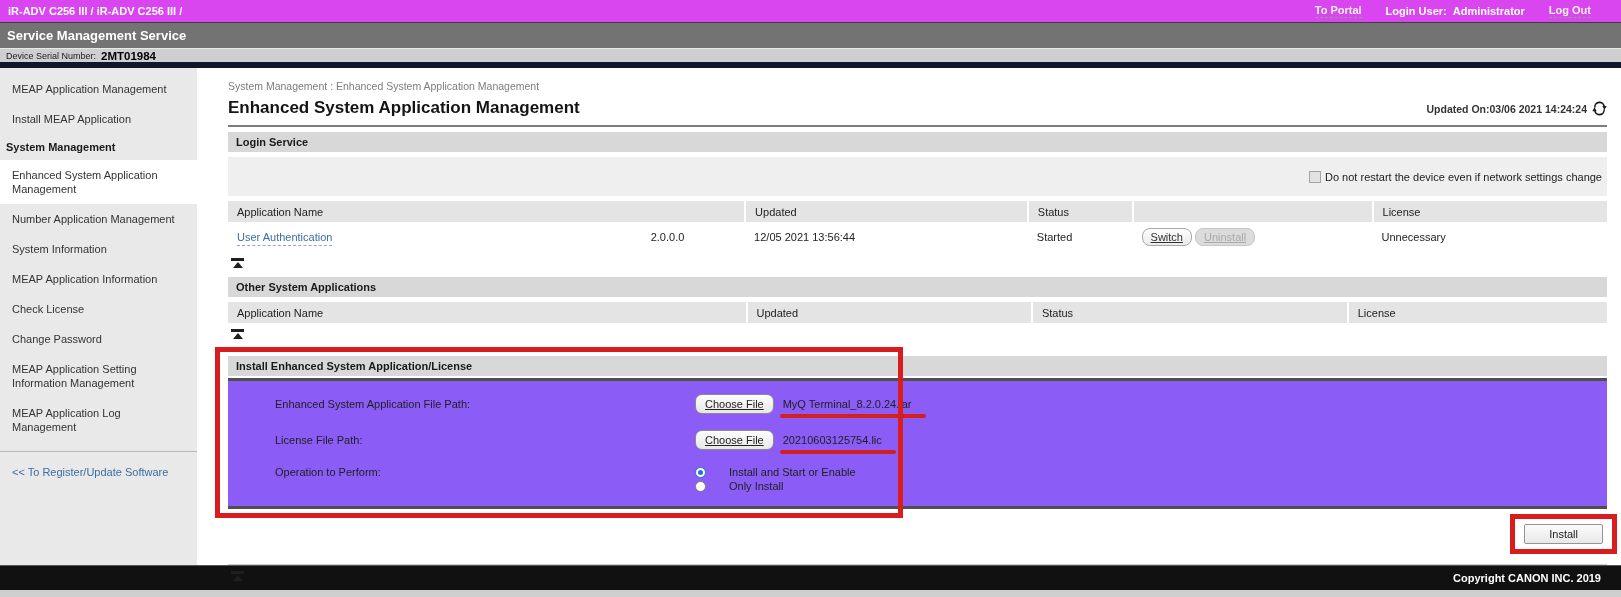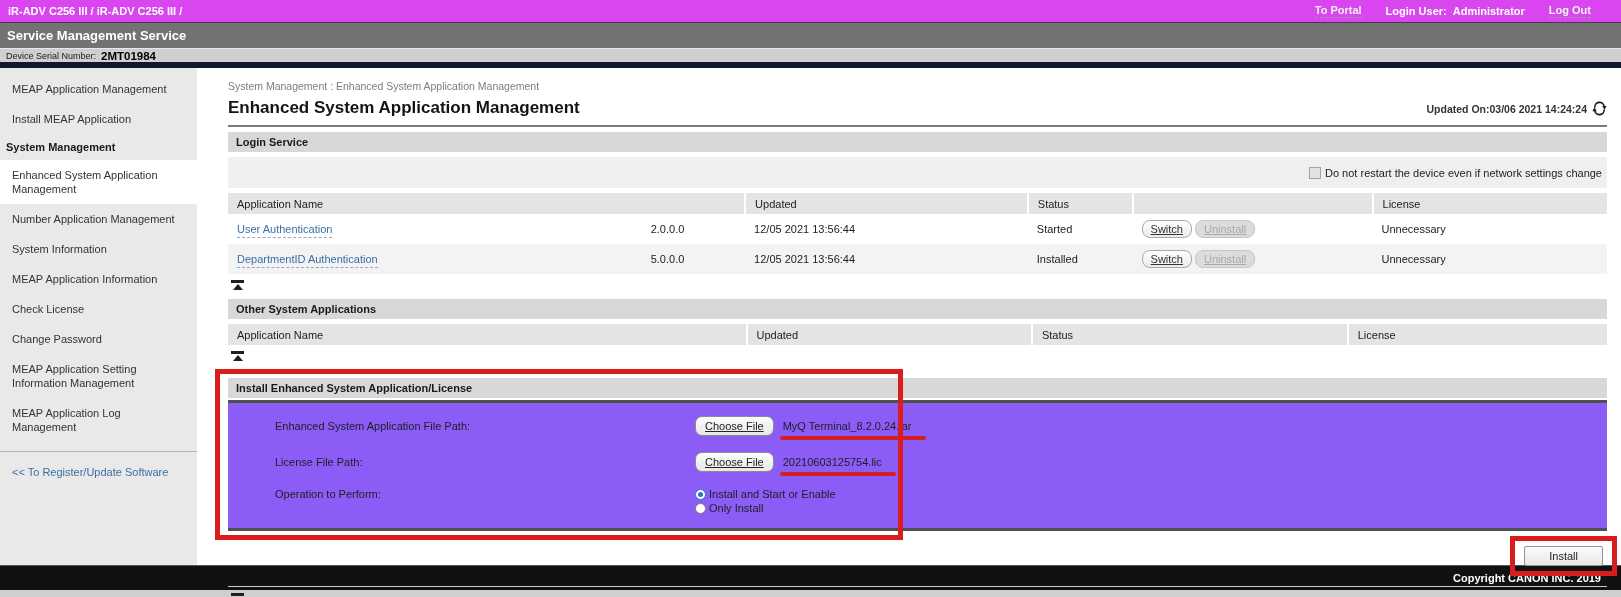--- a/index.html
+++ b/index.html
@@ -52,21 +52,21 @@
   .page-title { font-size:17px; font-weight:bold; color:#141414; }
   .updated { display:flex; align-items:center; gap:5px; font-size:10.5px; color:#333; padding-bottom:2px;font-weight:bold;}
   .refresh-btn { cursor:pointer; display:inline-flex; }
   .title-rule { border-top:2px solid #7c7c7c; margin-top:7px; }
 
   .section-bar {
     background:#d8d8d8; font-weight:bold; font-size:11px; color:#1a1a1a;
     padding:4px 8px; margin-top:5px;
   }
   .checkbox-row {
-    margin-top:5px; background:#efefef; height:31px;
+    margin-top:5px; background:#efefef; height:39px;
     display:flex; align-items:center; justify-content:flex-end; gap:4px; padding-right:5px;
   }
   .checkbox {
     width:12px; height:12px; border:1px solid #a4a4a4; background:#e2e2e2; display:inline-block; cursor:pointer;
   }
 
   
   table.apps-table { width:100%; border-collapse:collapse; margin-top:5px; font-size:11px; }
   table.apps-table th {
     background:#e4e4e4; text-align:left; font-weight:normal; color:#222;
@@ -105,21 +105,21 @@
     font-family:"Liberation Sans",sans-serif; font-size:11px; color:#222;
     background:linear-gradient(#fdfdfd,#e7e7e7); border:1px solid #8c8c8c; border-radius:7px;
     padding:3px 9px; cursor:pointer;text-decoration:underline;
   }
   .filename { margin-left:9px; padding-top:4px; color:#1f1f1f; position:relative; display:inline-block; }
   .filename::after {
     content:''; position:absolute; left:-3px; right:-14px; bottom:-8px; height:4px;
     background:#d41f1f; border-radius:2px;
   }
   .radio-group { display:flex; flex-direction:column; gap:2px; }
-  .radio-line { display:flex; align-items:center; cursor:pointer; }
+  .radio-line { display:flex; align-items:center; cursor:pointer;gap:20px; }
   .radio {
     width:11px; height:11px; border-radius:50%; border:1px solid #7a7a7a; background:#fff;
     display:inline-block; position:relative; margin-right:3px; flex:none;
   }
   .radio.checked { border-color:#2a6fd6; }
   .radio.checked::after { content:''; position:absolute; left:2px; top:2px; right:2px; bottom:2px; border-radius:50%; background:#2a6fd6; }
 
   .install-btn-row { display:flex; justify-content:flex-end; margin-top:5px; margin-right:-10px; }
   .annotation-outline { border:5px solid #d91c1c; padding:5px 9px; display:inline-block; }
   .install-btn {
@@ -231,30 +231,20 @@
           <tr>
             <td><a class="app-link">User Authentication</a></td>
             <td>2.0.0.0</td>
             <td>12/05 2021 13:56:44</td>
             <td>Started</td>
             <td>
               <button class="btn">Switch</button><button class="btn disabled" disabled="">Uninstall</button>
             </td>
             <td>Unnecessary</td>
           </tr>
-          <tr class="row-alt">
-            <td><a class="app-link">DepartmentID Authentication</a></td>
-            <td>5.0.0.0</td>
-            <td>12/05 2021 13:56:44</td>
-            <td>Installed</td>
-            <td>
-              <button class="btn">Switch</button><button class="btn disabled" disabled="">Uninstall</button>
-            </td>
-            <td>Unnecessary</td>
-          </tr>
         </tbody>
       </table>
       <div class="top-icon"><div class="bar"></div><div class="tri"></div></div>
 
       
       <div class="section-bar">Other System Applications</div>
       <table class="apps-table">
         <colgroup>
           <col style="width:37.6%">
             <col style="width:20.7%">

